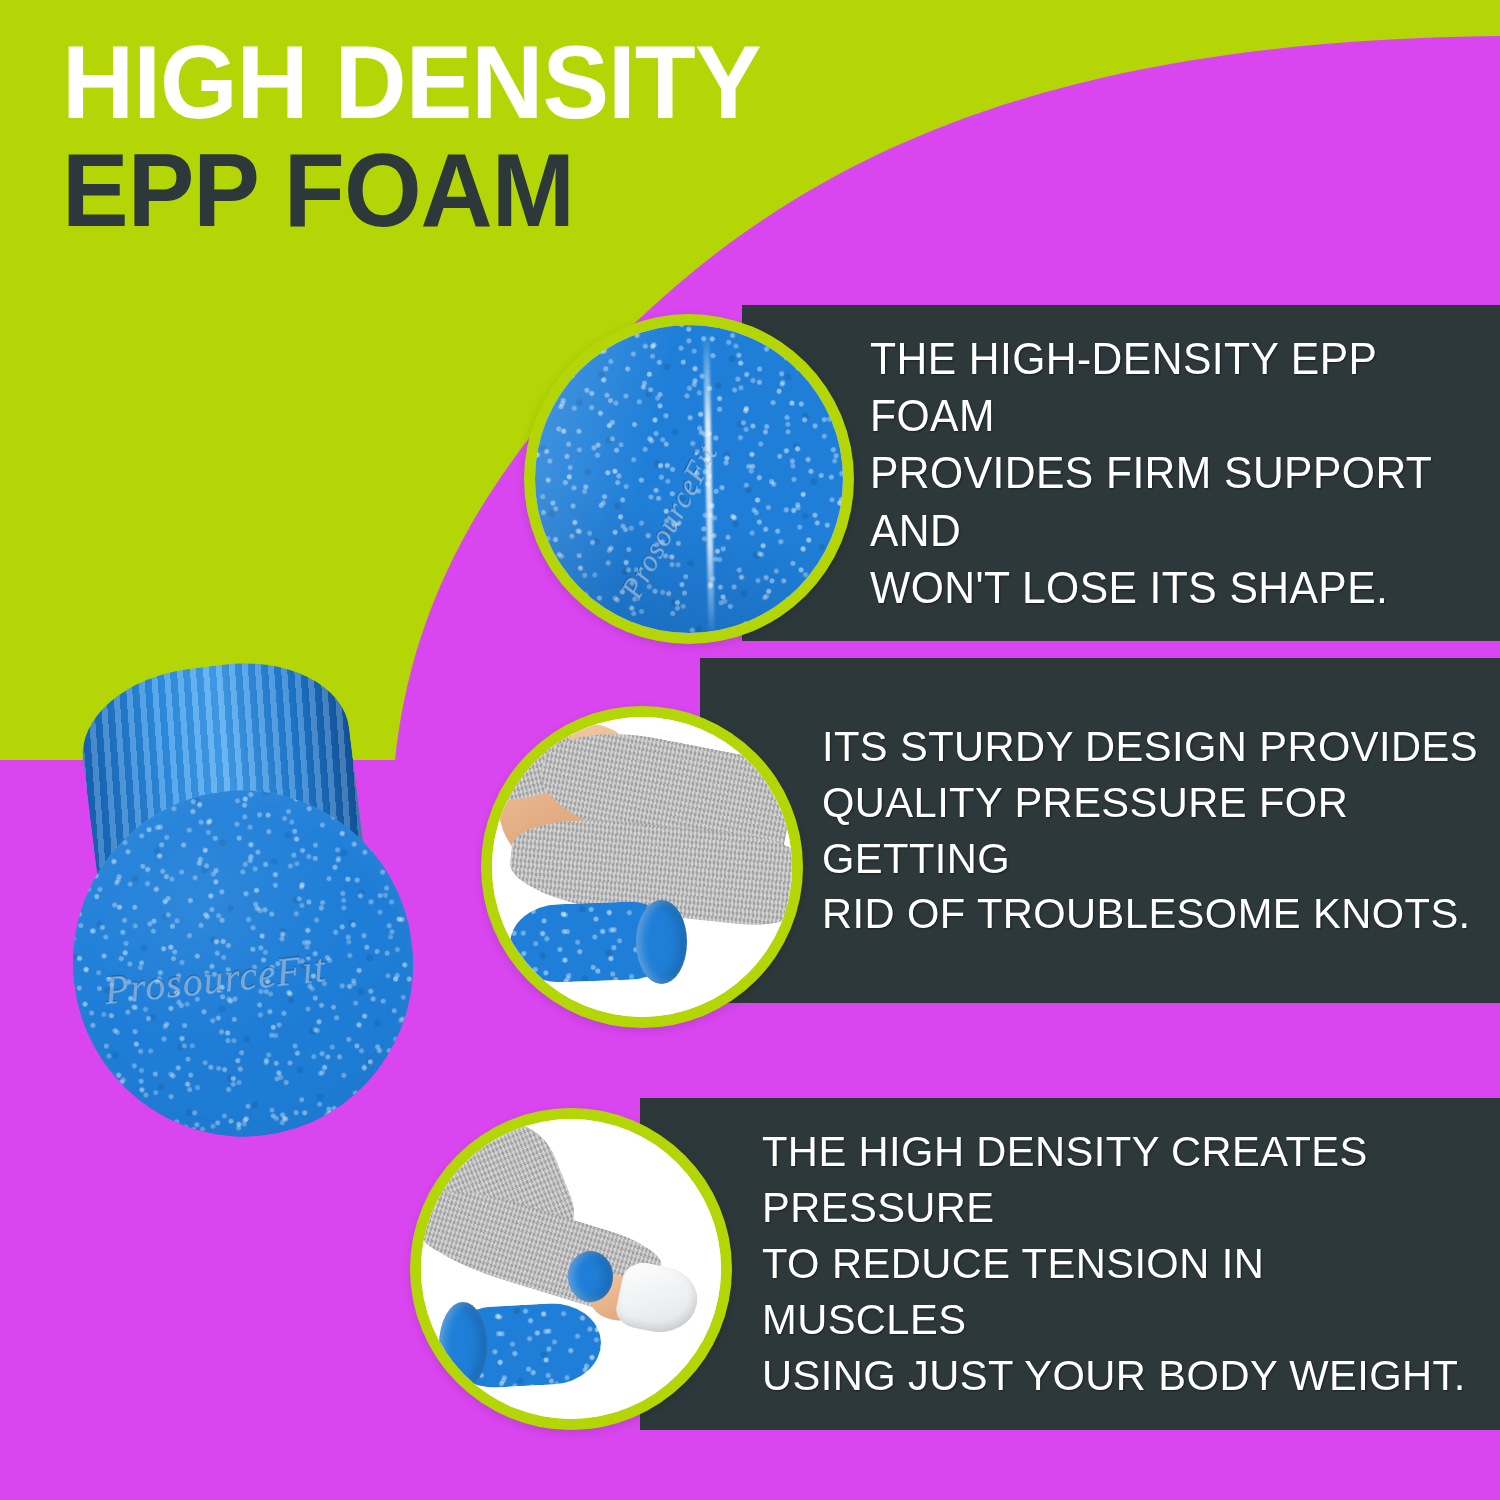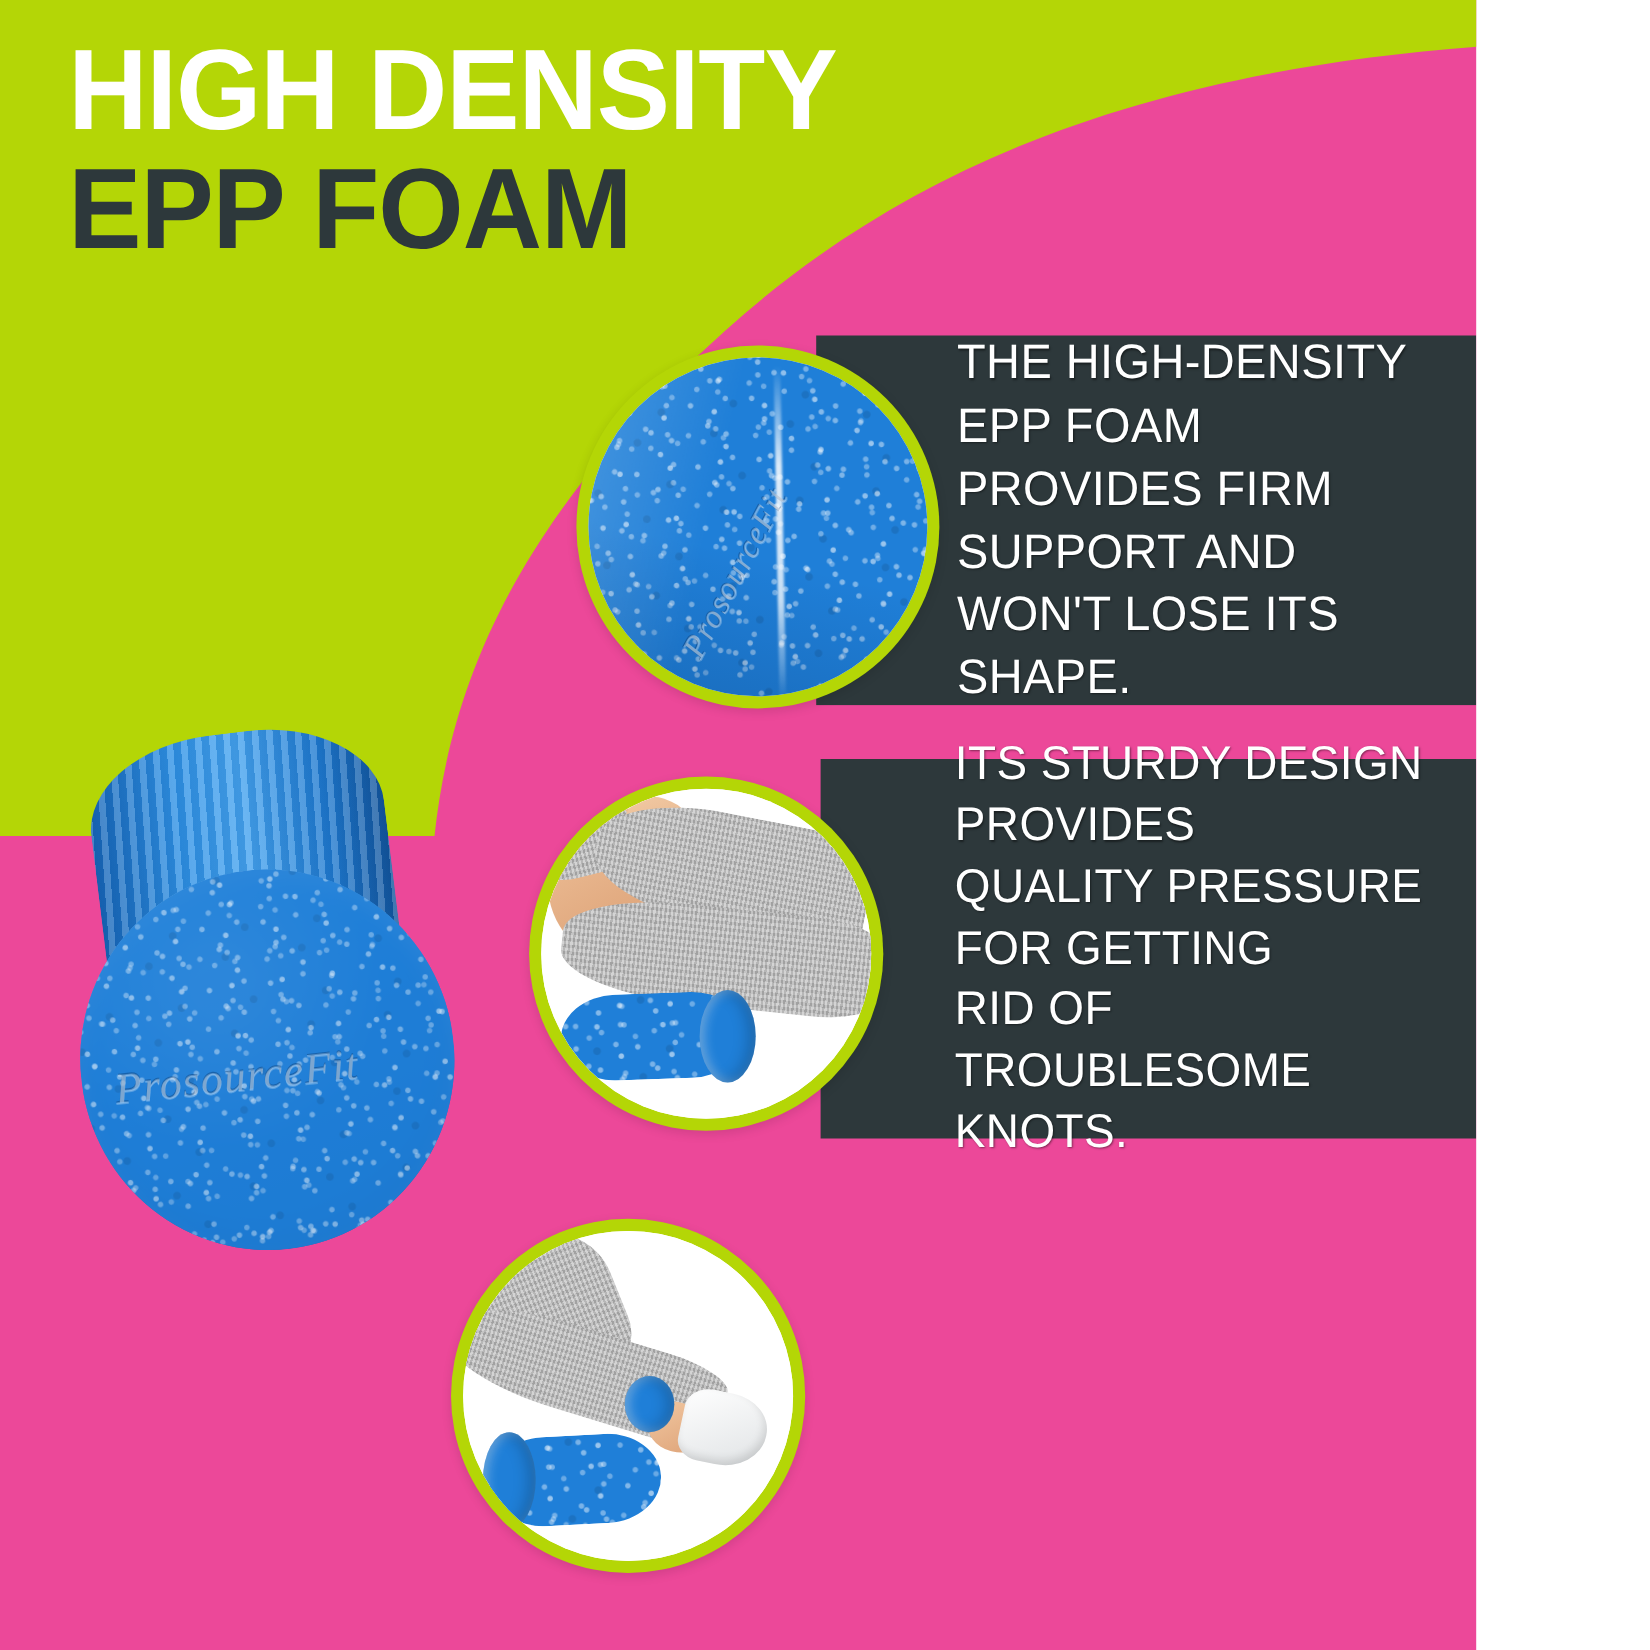--- a/index.html
+++ b/index.html
@@ -2,24 +2,24 @@
 <html><head>
 <meta charset="utf-8">
 <style>
   html, body {
     margin: 0;
     padding: 0;
     background: #ffffff;
   }
   #page {
     position: relative;
-    width: 1342px;
+    width: 1500px;
     height: 1500px;
     overflow: hidden;
-    background: #ec4899;
+    background: #d946ef;
     font-family: "Liberation Sans", sans-serif;
   }
 
   
   .header-green {
     position: absolute;
     left: 0; top: 0;
     width: 1500px;
     height: 760px;
     pointer-events: none;
@@ -49,21 +49,21 @@
   
   .band {
     position: absolute;
     right: 0;
     background: #2d383b;
     display: flex;
     align-items: center;
     z-index: 2;
   }
   .band-1 { top: 305px;  height: 336px; left: 742px; justify-content: center; }
-  .band-2 { top: 690px;  height: 345px; left: 700px; margin-left: 46px; }
+  .band-2 { top: 658px;  height: 345px; left: 700px; }
   .band-3 { top: 1098px; height: 332px; left: 640px; }
 
   .band-text {
     font-family: "Liberation Sans Narrow", "Liberation Sans", sans-serif;
     color: #ffffff;
     font-size: 44px;
     line-height: 1.30;
     letter-spacing: 0.4px;
     text-shadow: 1px 1px 2px rgba(0,0,0,0.45);
     white-space: pre-line;
@@ -291,20 +291,25 @@
         <div class="limb" style="left:16%;top:8%;width:84%;height:34%;border-radius:44% 18% 22% 46%;transform:rotate(11deg);"></div>
 
         <div class="limb" style="left:6%;top:36%;width:96%;height:30%;border-radius:40% 22% 20% 42%;transform:rotate(6deg);"></div>
 
         <div class="roller-body foam-texture" style="left:6%;top:62%;width:56%;height:26%;transform:rotate(-2deg);"></div>
         <div class="roller-cap foam-texture" style="left:48%;top:61%;width:17%;height:28%;"></div>
       </div>
     </div>
   </div>
 
+  <div class="band band-3">
+    <div class="band-text">THE HIGH DENSITY CREATES PRESSURE
+TO REDUCE TENSION IN MUSCLES
+USING JUST YOUR BODY WEIGHT.</div>
+  </div>
 
   <div class="circle-badge badge-3">
     <div class="circle-inner">
       <div class="photo-scene">
 
         <div class="limb" style="left:6%;top:2%;width:42%;height:46%;border-radius:48% 40% 30% 50%;transform:rotate(-22deg);"></div>
 
         <div class="limb" style="left:-6%;top:30%;width:86%;height:26%;border-radius:42% 24% 22% 44%;transform:rotate(17deg);"></div>
 
         <div class="skin-part" style="left:56%;top:52%;width:18%;height:15%;border-radius:46% 54% 50% 50%;background:linear-gradient(140deg,#f2c9a3,#dda176);transform:rotate(14deg);"></div>

